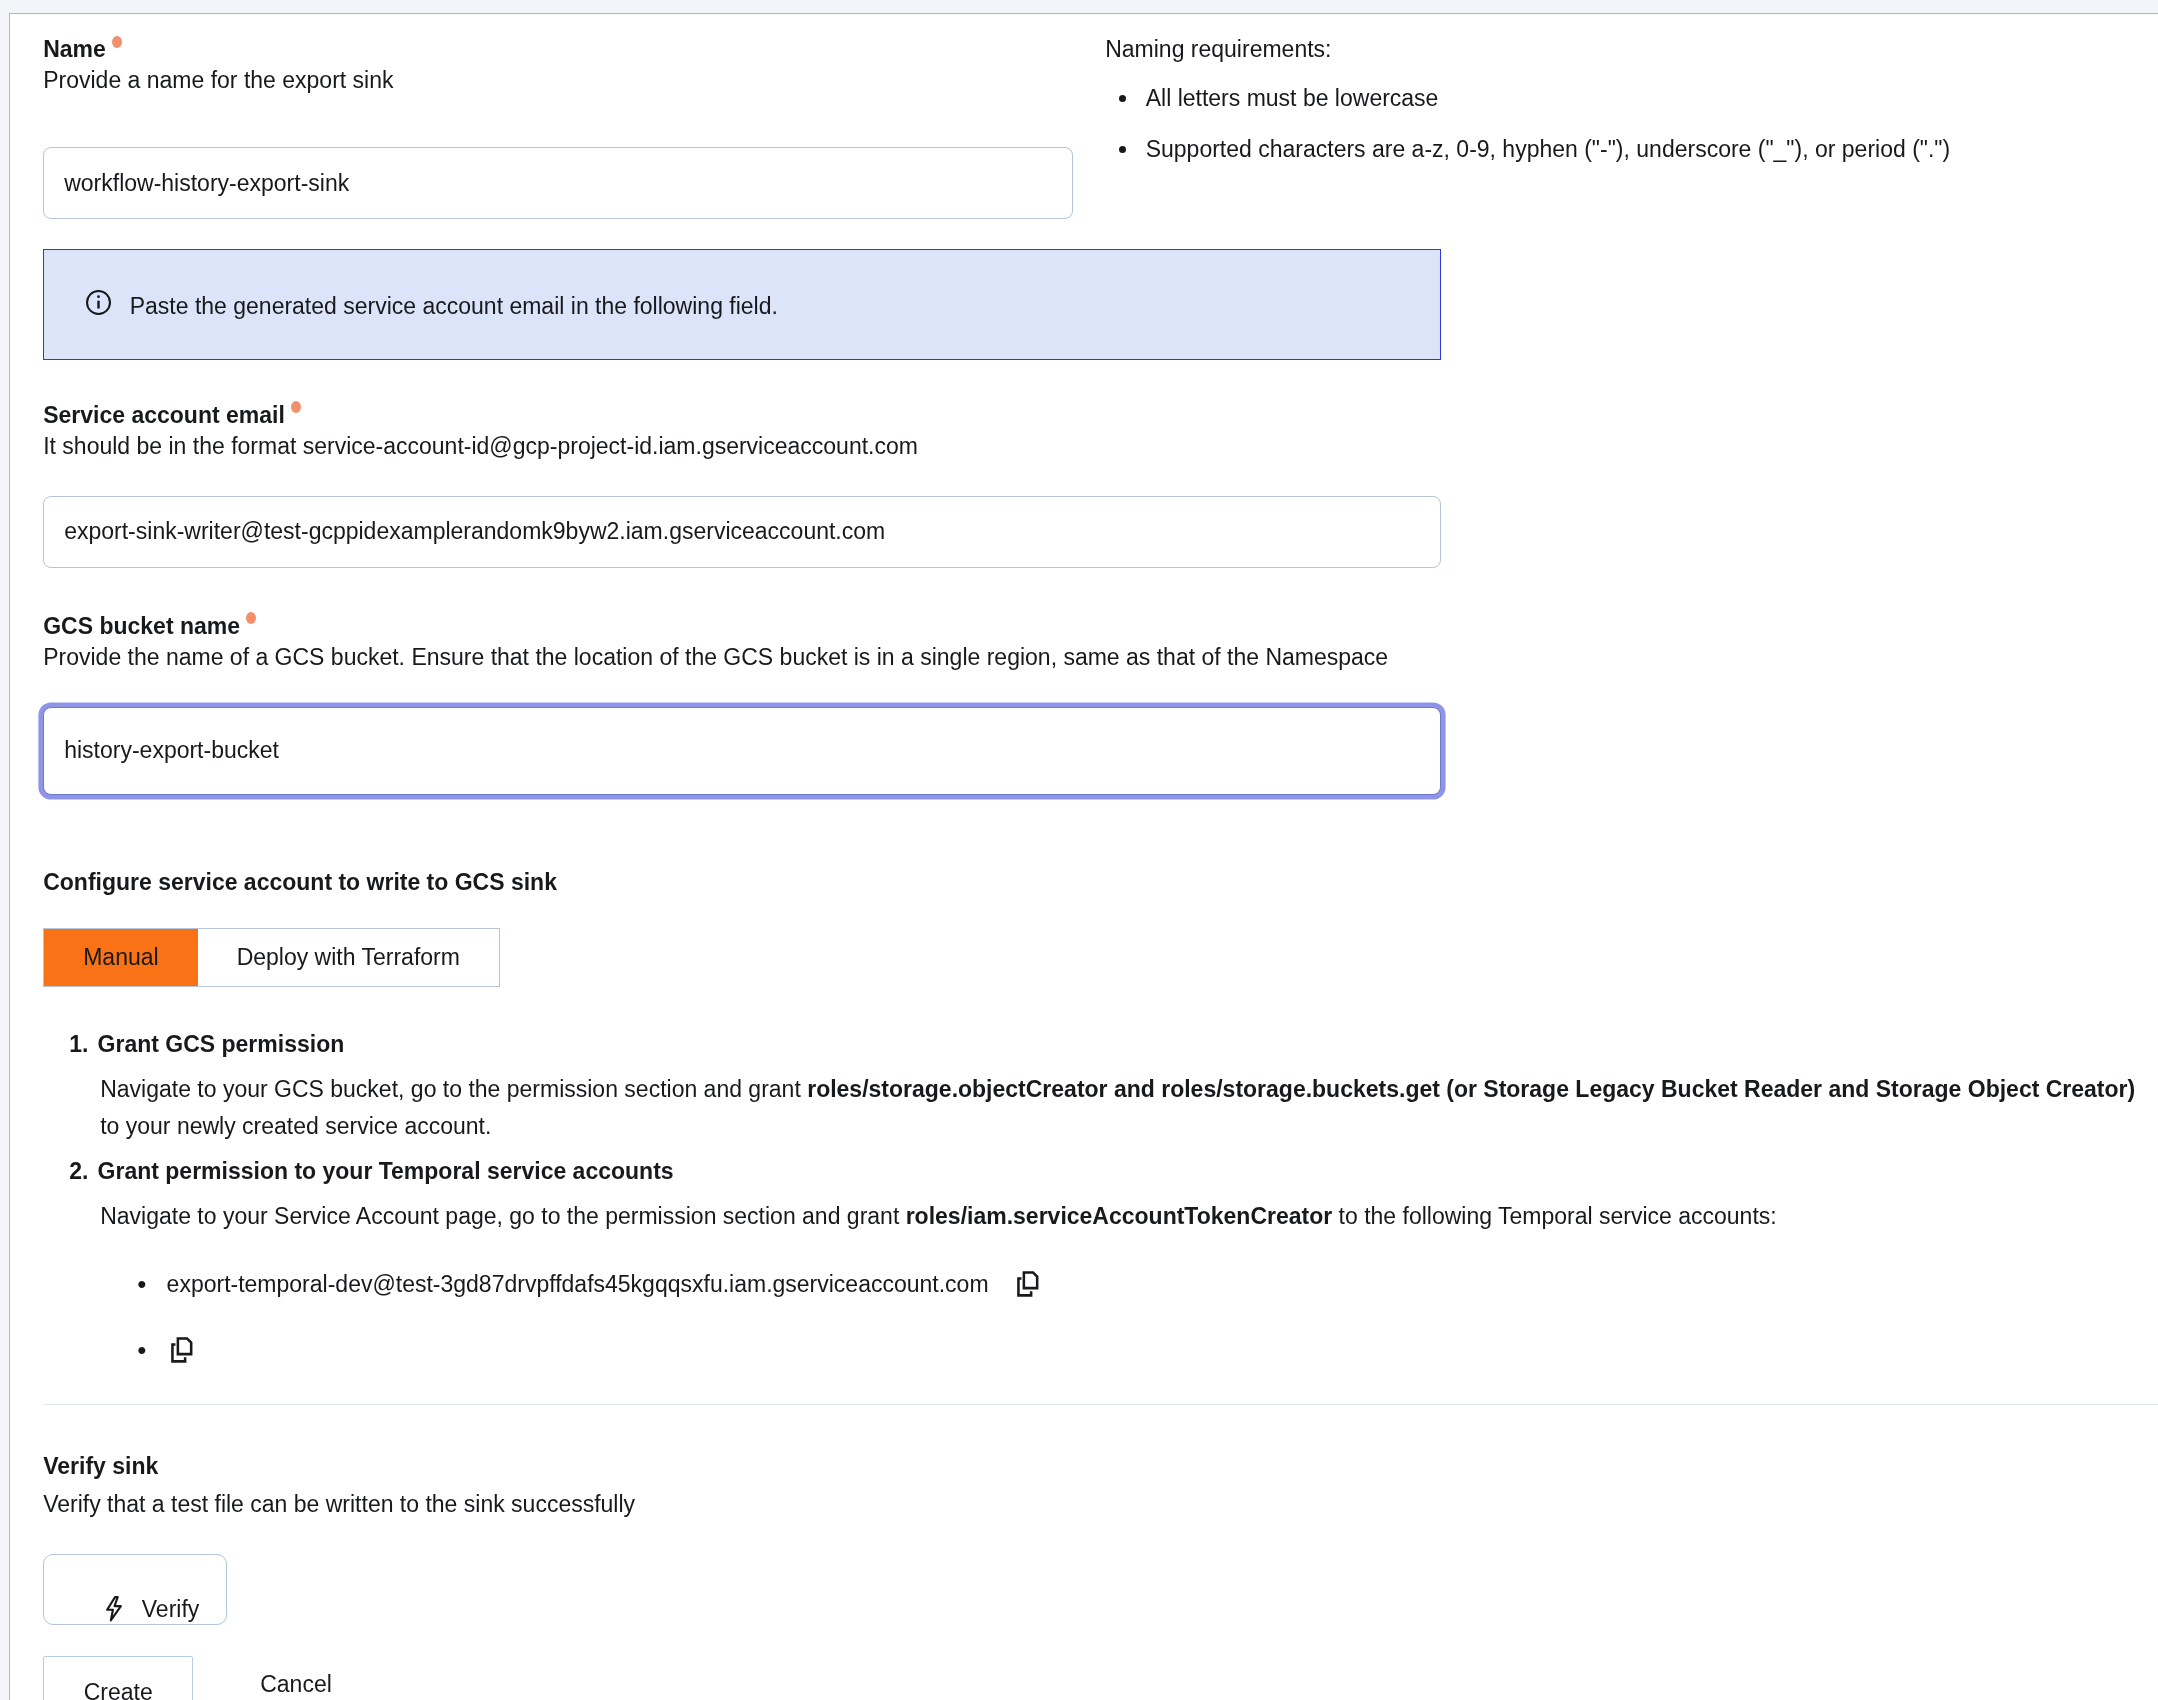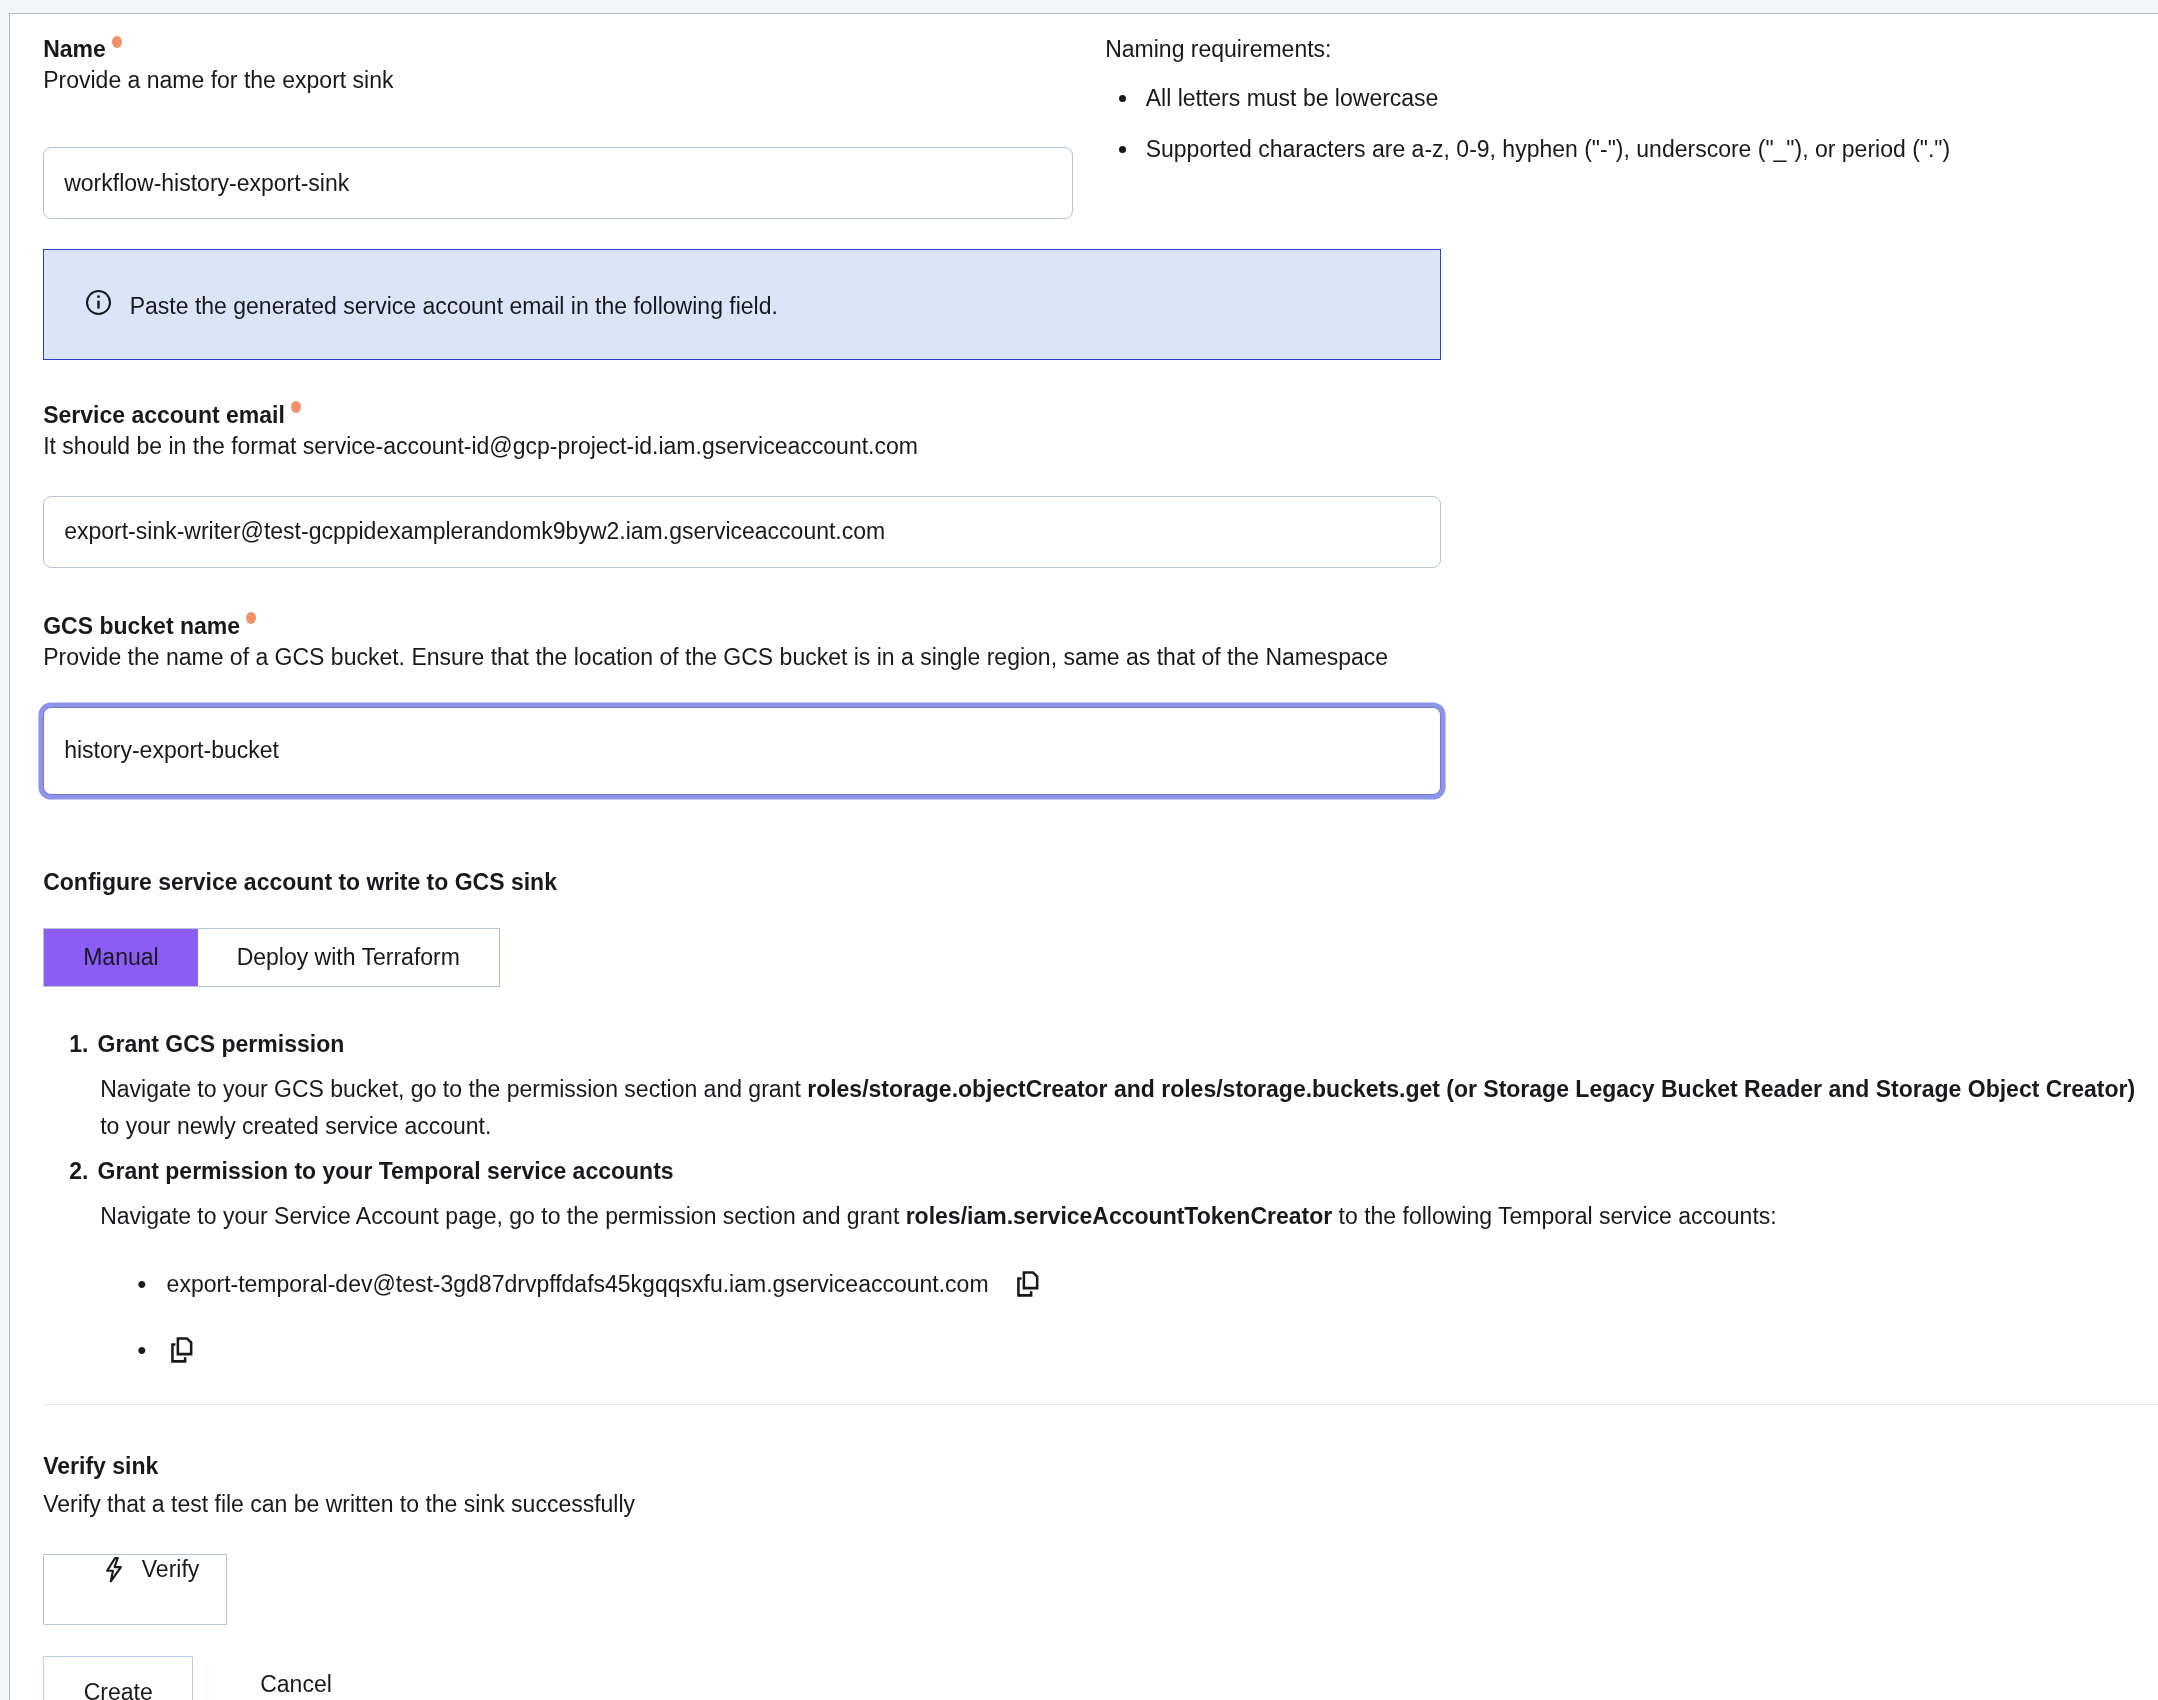--- a/index.html
+++ b/index.html
@@ -90,21 +90,21 @@
     border: 1.8px solid #b6c3d9;
     background: #fff;
   }
   .tab {
     height: 57px;
     display: flex; align-items: center; justify-content: center;
     padding: 0 39px;
     cursor: pointer;
     white-space: nowrap;
   }
-  .tab.selected { background: #8b5cf6; }
+  .tab.selected { background: #f97316; }
 
   
   .steps { margin-top: 42px; }
   .step-title-row { font-weight: 700; margin-left: 26px; }
   .step + .step { margin-top: 11px; }
   .step-num { display: inline-block; margin-right: 9.2px; }
   .step-body {
     margin: 11px 0 0 57px;
     max-width: 2039px;
     line-height: 37px;
@@ -128,22 +128,22 @@
   }
 
   .verify-title { font-weight: 700; margin-top: 46px; }
   .verify-desc { margin-top: 7.3px; }
 
   .verify-btn {
     margin-top: 34px;
     width: 184px; height: 71px;
     background: #fff;
     border: 1.8px solid #b6c3d9;
-    border-radius: 1px;
-    display: flex; align-items: flex-start; justify-content: center; gap: 14.7px;
+    border-radius: 10px;
+    display: flex; align-items: flex-end; justify-content: center; gap: 14.7px;
     font-family: "Liberation Sans", sans-serif;
     font-size: 23px; color: #17191c;
     cursor: pointer;
     padding-left: 36px;
   }
 
   .actions { margin-top: 31px; display: flex; align-items: flex-start; }
   .create-btn {
     width: 150px; height: 73px;
     background: #fff;

